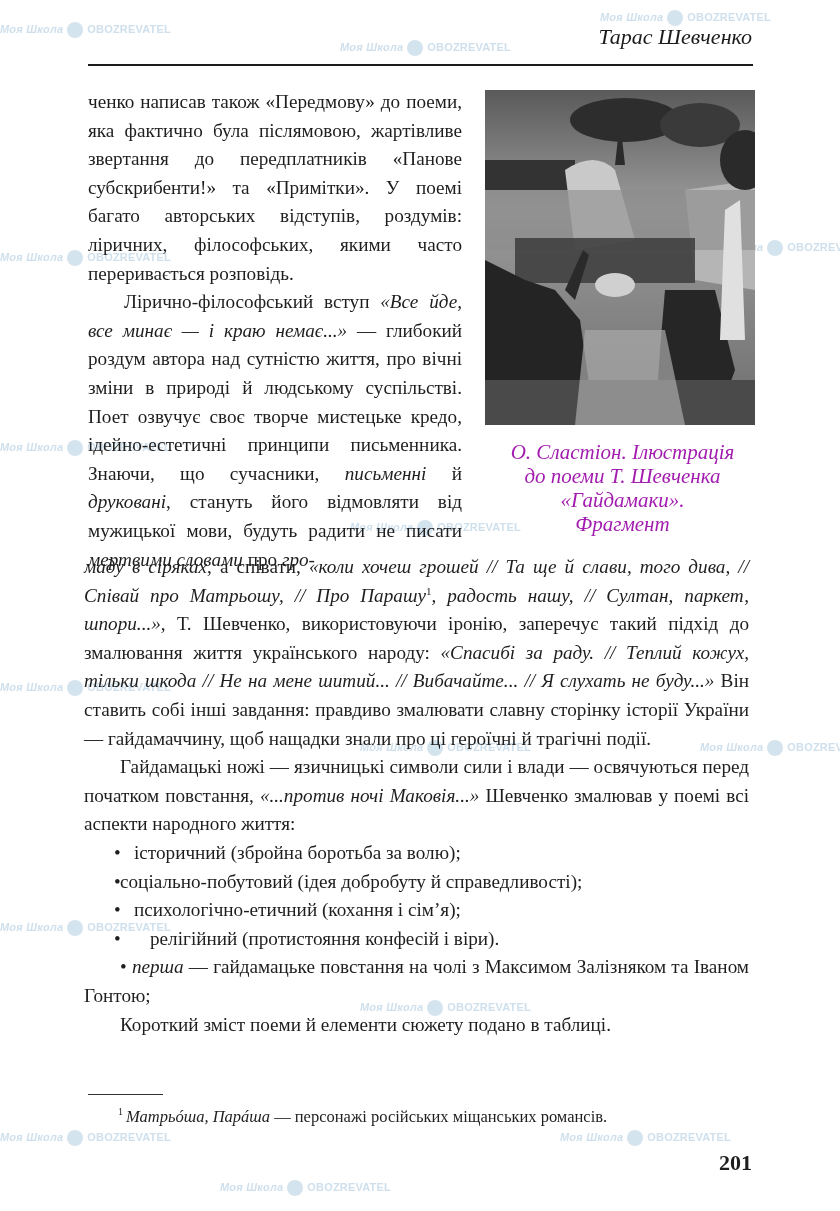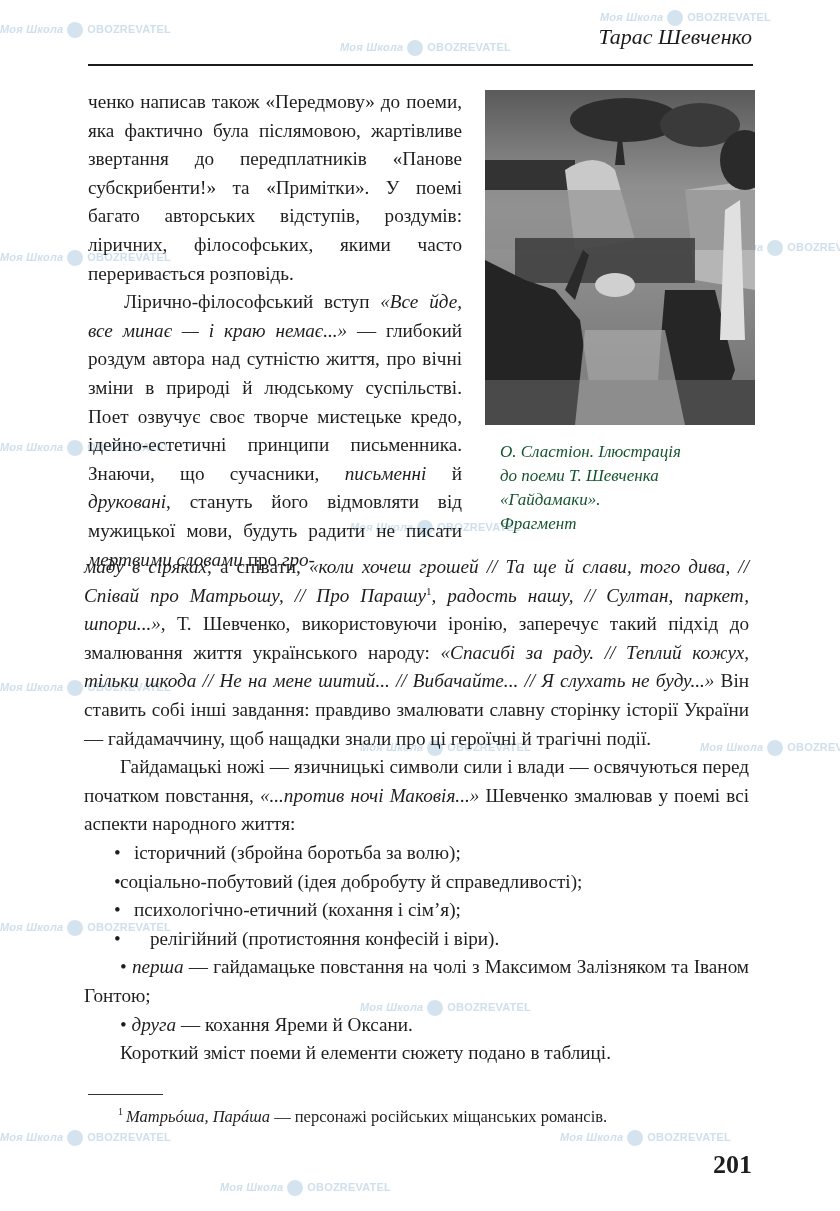--- a/index.html
+++ b/index.html
@@ -23,27 +23,27 @@
   .col-wide { left: 84px; top: 553px; width: 665px; }
   .indent { text-indent: 36px; }
   .it { font-style: italic; }
   .bullet-list { margin: 0; padding: 0; list-style: none; }
   .bullet-list li { padding-left: 36px; position: relative; }
   .bullet-list li .dot { position: absolute; left: 30px; top: 0; }
   .sup { font-size: 11px; vertical-align: super; line-height: 0; }
 
   .figure { position: absolute; left: 485px; top: 90px; width: 270px; height: 335px; z-index: 1; }
   .figure svg { display: block; }
-  .caption { position: absolute; left: 500px; top: 440px; width: 245px; font-style: italic; font-size: 17px; line-height: 24px; z-index: 1; color: #14532d; }
+  .caption { position: absolute; left: 500px; top: 440px; width: 245px; text-align: center; font-style: italic; font-size: 21px; line-height: 24px; z-index: 1; color: #a21caf; }
   .caption span { display: block; }
 
   .fn-rule { position: absolute; left: 88px; top: 1094px; width: 75px; height: 1px; background: #333; z-index: 1; }
   .footnote { position: absolute; left: 118px; top: 1106px; font-size: 16.5px; z-index: 1; }
   .footnote .fsup { font-size: 10px; vertical-align: super; margin-right: 3px; }
-  .page-number { position: absolute; right: 88px; top: 1150px; font-weight: bold; font-size: 26px; z-index: 1; }
+  .page-number { position: absolute; right: 88px; top: 1150px; font-weight: bold; font-size: 22px; z-index: 1; }
 </style>
 </head>
 <body>
 
 <div class="watermarks">
   <div class="wm" style="left:0;top:22px"><span class="ms">Моя Школа</span><span class="circ"></span><span>OBOZREVATEL</span></div>
   <div class="wm" style="left:340px;top:40px"><span class="ms">Моя Школа</span><span class="circ"></span><span>OBOZREVATEL</span></div>
   <div class="wm" style="left:600px;top:10px"><span class="ms">Моя Школа</span><span class="circ"></span><span>OBOZREVATEL</span></div>
   <div class="wm" style="left:0;top:250px"><span class="ms">Моя Школа</span><span class="circ"></span><span>OBOZREVATEL</span></div>
   <div class="wm" style="left:700px;top:240px"><span class="ms">Моя Школа</span><span class="circ"></span><span>OBOZREVATEL</span></div>
@@ -106,20 +106,19 @@
 <div class="text col-wide">
   <p><span class="it">маду в сіряках</span><span>, а співати, </span><span class="it">«коли хочеш грошей // Та ще й слави, того дива, // Співай про Матрьошу, // Про Парашу</span><span class="sup">1</span><span class="it">, радость нашу, // Султан, паркет, шпори...»</span><span>, Т. Шевченко, використовуючи іронію, заперечує такий підхід до змалювання життя українського народу: </span><span class="it">«Спасибі за раду. // Теплий кожух, тільки шкода // Не на мене шитий... // Вибачайте... // Я слухать не буду...»</span><span> Він ставить собі інші завдання: правдиво змалювати славну сторінку історії України — гайдамаччину, щоб нащадки знали про ці героїчні й трагічні події.</span></p>
   <p class="indent"><span>Гайдамацькі ножі — язичницькі символи сили і влади — освячуються перед початком повстання, </span><span class="it">«...против ночі Маковія...»</span><span> Шевченко змалював у поемі всі аспекти народного життя:</span></p>
   <ul class="bullet-list">
     <li><span class="dot">•</span><span style="margin-left:14px">історичний (збройна боротьба за волю);</span></li>
     <li><span class="dot">•</span><span style="">соціально-побутовий (ідея добробуту й справедливості);</span></li>
     <li><span class="dot">•</span><span style="margin-left:14px">психологічно-етичний (кохання і сім’я);</span></li>
     <li><span class="dot">•</span><span style="margin-left:30px">релігійний (протистояння конфесій і віри).</span></li>
   </ul>
   <p class="indent"><span>•</span> <span class="it">перша</span><span> — гайдамацьке повстання на чолі з Максимом Залізняком та Іваном Гонтою;</span></p>
-  <p class="indent"><span>•</span> <span class="it">друга</span><span> — кохання Яреми й Оксани.</span></p>
   <p class="indent">Короткий зміст поеми й елементи сюжету подано в таблиці.</p>
 </div>
 
 <div class="fn-rule"></div>
 <div class="footnote"><span class="fsup">1</span><span class="it">Матрьóша, Парáша</span><span> — персонажі російських міщанських романсів.</span></div>
 
 <div class="page-number">201</div>
 
 </body></html>

